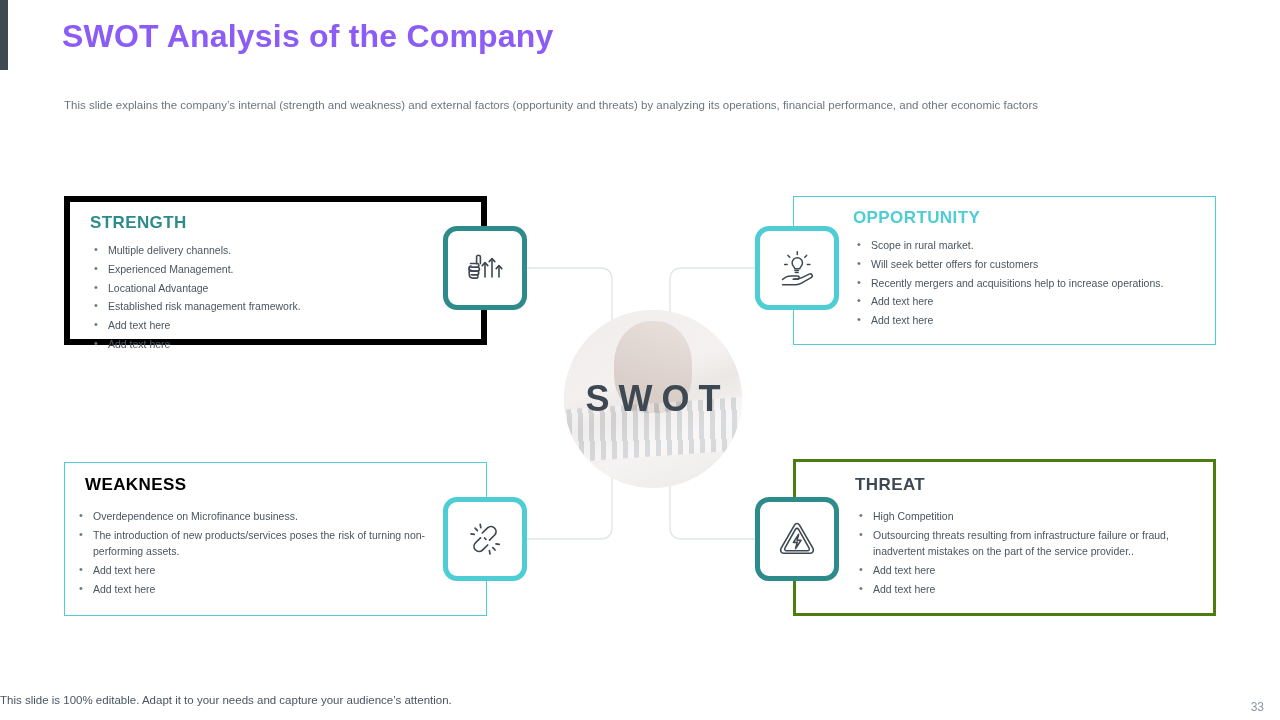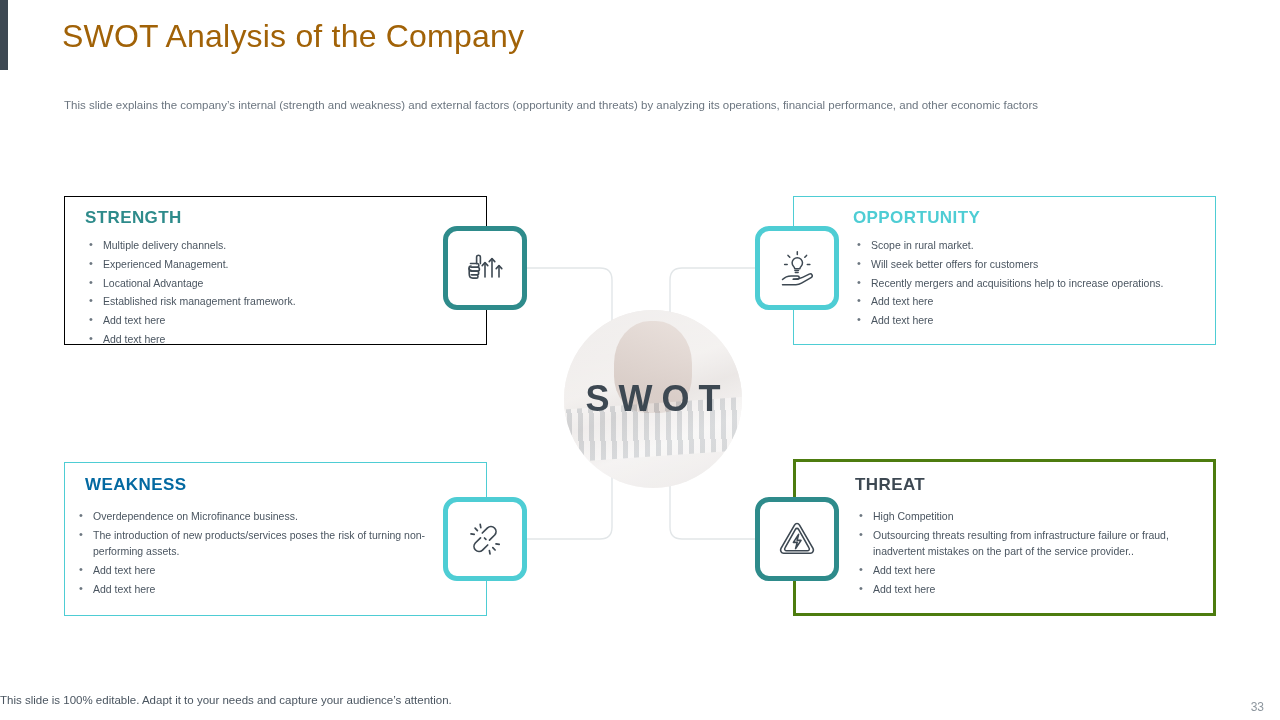--- a/index.html
+++ b/index.html
@@ -11,21 +11,21 @@
     position:relative;
   }
   .slide{position:relative;width:1280px;height:720px;}
 
   
   .title-accent{
     position:absolute;left:0;top:0;width:8px;height:70px;background:#3d4852;
   }
   .title{
     position:absolute;left:62px;top:18px;
-    font-size:32px;font-weight:normal;color:#a16207;
+    font-size:32px;font-weight:bold;color:#8b5cf6;
     letter-spacing:.2px;white-space:nowrap;
   }
   .subtitle{
     position:absolute;left:64px;top:77px;width:1100px;
     font-size:11.5px;color:#6c7680;line-height:1.4;
     white-space:nowrap;
     margin-top:20px;
   }
 
   
@@ -43,39 +43,39 @@
     margin-bottom:2.5px;
   }
   ul.bullets li:before{
     content:"\2022";position:absolute;left:2px;top:-1px;
     color:#6c7680;font-size:11px;
   }
 
   
   #quad-strength{
     left:64px;top:196px;width:423px;height:149px;
-    border:1px solid #000000;
+    border:6px solid #000000;
   }
   #quad-strength .quad-head{left:20px;top:11px;color:#2e8b8b;}
   #quad-strength ul.bullets{left:22px;top:40px;width:370px;}
 
   
   #quad-opportunity{
     left:793px;top:196px;width:423px;height:149px;
     border:1px solid #4ecdd4;
   }
   #quad-opportunity .quad-head{left:59px;top:11px;color:#4ecdd4;}
   #quad-opportunity ul.bullets{left:61px;top:40px;width:330px;}
 
   
   #quad-weakness{
     left:64px;top:462px;width:423px;height:154px;
     border:1px solid #4ecdd4;
   }
-  #quad-weakness .quad-head{left:20px;top:12px;color:#0369a1;}
+  #quad-weakness .quad-head{left:20px;top:12px;color:#000000;}
   #quad-weakness ul.bullets{left:12px;top:45px;width:380px;}
 
   
   #quad-threat{
     left:793px;top:459px;width:423px;height:157px;
     border:3px solid #4d7c0f;
   }
   #quad-threat .quad-head{left:59px;top:13px;color:#3d4852;}
   #quad-threat ul.bullets{left:61px;top:46px;width:330px;}
   .connector-svg{position:absolute;left:0;top:0;width:1280px;height:720px;pointer-events:none;}

